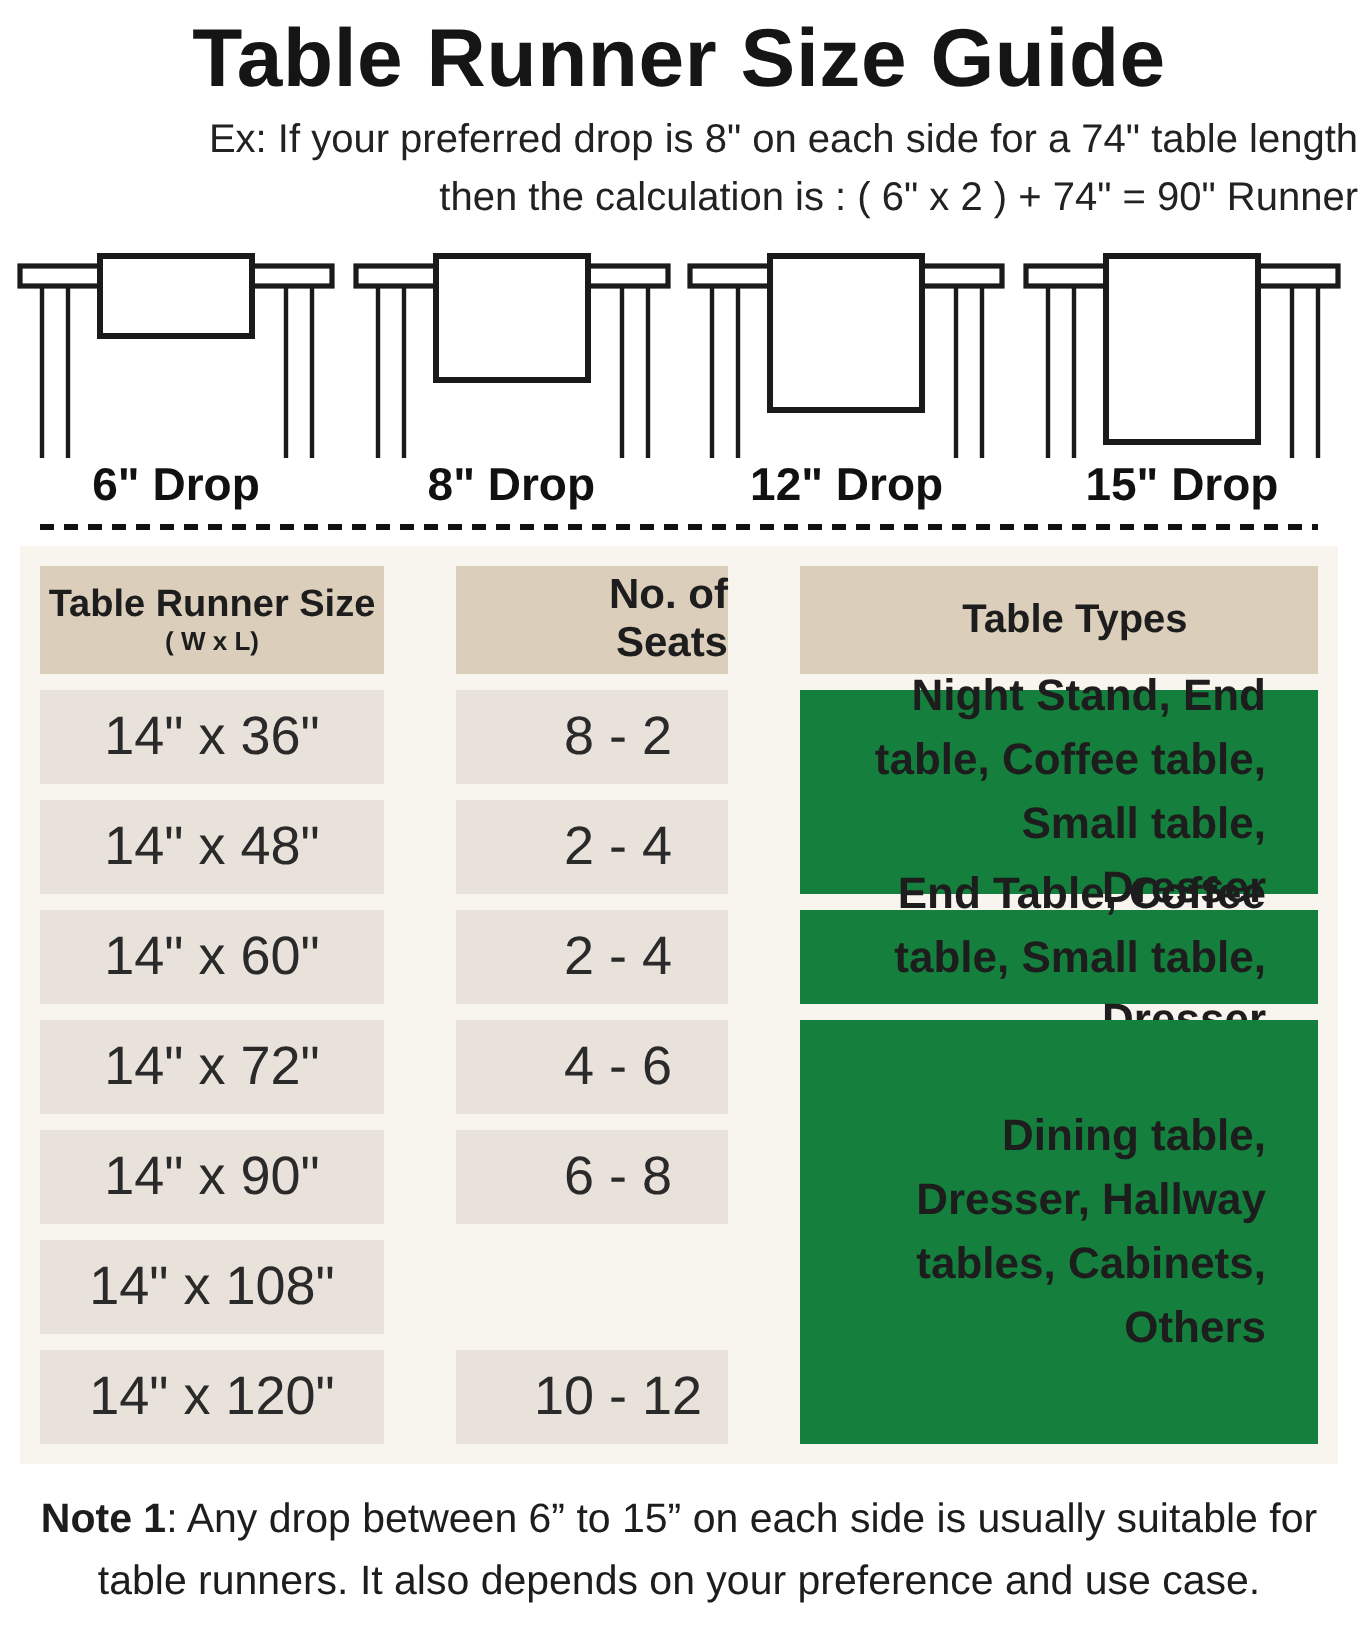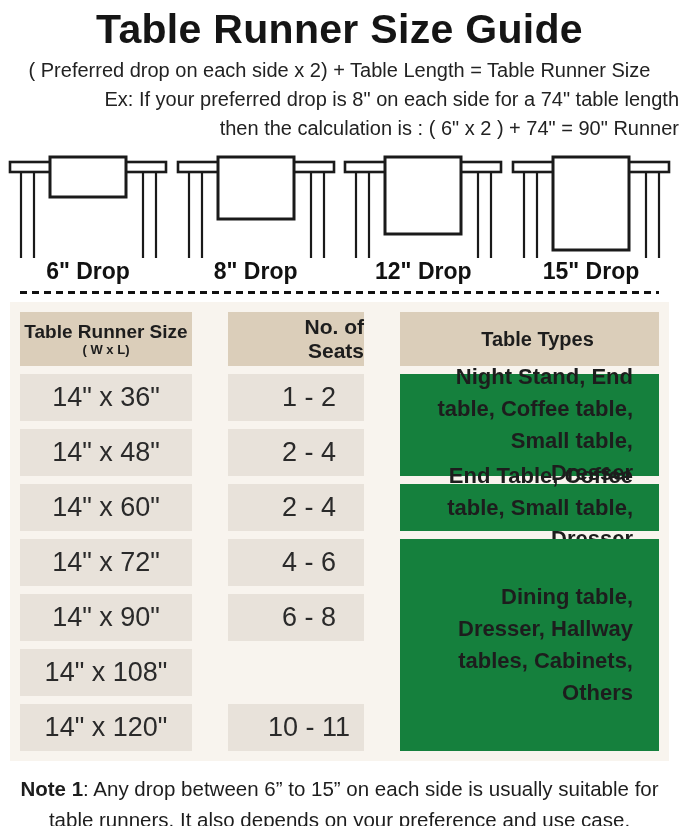--- a/index.html
+++ b/index.html
@@ -113,21 +113,20 @@
   }
   .notes p { margin: 0 0 2px; }
   .note-label { font-weight: 700; }
 </style>
 </head>
 <body>
 
 <div class="page">
 
   <h1 class="title">Table Runner Size Guide</h1>
-  <p class="formula-line">( Preferred drop on each side x 2) + Table Length = Table Runner Size</p>
   <p class="example-line">Ex: If your preferred drop is 8" on each side for a 74" table length</p>
   <p class="example-line">then the calculation is : ( 6" x 2 ) + 74" = 90" Runner</p>
 
   <div class="illustrations">
 
     <div class="illu">
       <svg width="164" height="112" viewBox="0 0 164 112">
         <line x1="15" y1="26" x2="15" y2="112" stroke="#1a1a1a" stroke-width="2.2"></line>
         <line x1="28" y1="26" x2="28" y2="112" stroke="#1a1a1a" stroke-width="2.2"></line>
         <line x1="137" y1="26" x2="137" y2="112" stroke="#1a1a1a" stroke-width="2.2"></line>
@@ -188,26 +187,26 @@
     <div class="cell head head-types c3 r1">Table Types</div>
 
     <div class="cell data c1 r2">14" x 36"</div>
     <div class="cell data c1 r3">14" x 48"</div>
     <div class="cell data c1 r4">14" x 60"</div>
     <div class="cell data c1 r5">14" x 72"</div>
     <div class="cell data c1 r6">14" x 90"</div>
     <div class="cell data c1 r7">14" x 108"</div>
     <div class="cell data c1 r8">14" x 120"</div>
 
-    <div class="cell data c2 r2">1 - 2</div>
+    <div class="cell data c2 r2">8 - 2</div>
     <div class="cell data c2 r3">2 - 4</div>
     <div class="cell data c2 r4">2 - 4</div>
     <div class="cell data c2 r5">4 - 6</div>
     <div class="cell data c2 r6">6 - 8</div>
-    <div class="cell data c2 r8">10 - 11</div>
+    <div class="cell data c2 r8">10 - 12</div>
 
     <div class="cell types c3 span2">Night Stand, End table, Coffee table, Small table, Dresser</div>
     <div class="cell types c3 r4">End Table, Coffee table, Small table, Dresser</div>
     <div class="cell types c3 span4">Dining table, Dresser, Hallway tables, Cabinets, Others</div>
 
   </div>
 
   <div class="notes">
     <p><span class="note-label">Note 1</span><span>: Any drop between 6” to 15” on each side is usually suitable for table runners. It also depends on your preference and use case.</span></p>
 

